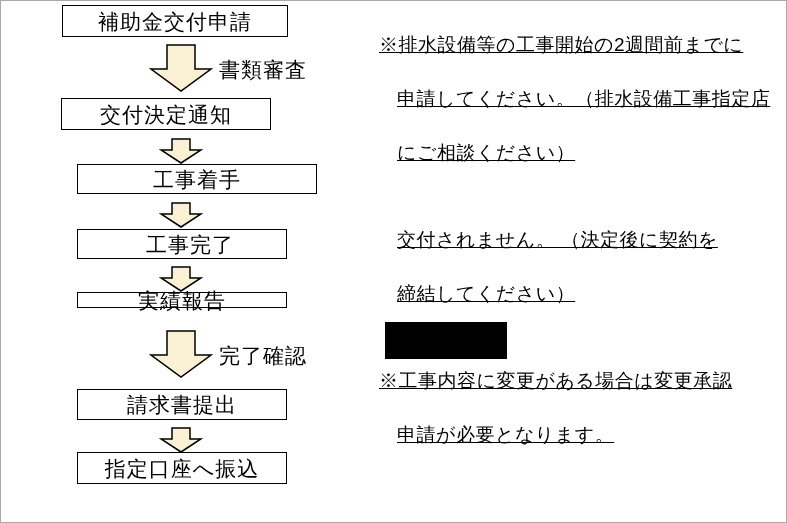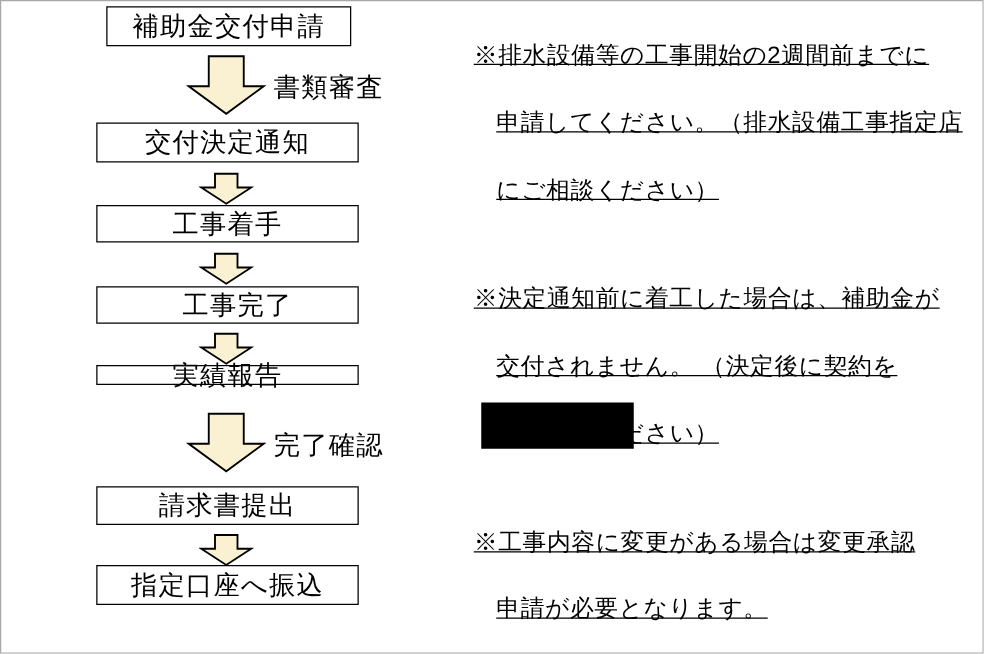--- a/index.html
+++ b/index.html
@@ -82,34 +82,34 @@
     background: #000000;
   }
 </style>
 </head>
 <body>
 
 <div id="page">
 
   <div id="flow">
 
-    <div class="node" style="left:84px; top:4px; width:196px; height:32px;">補助金交付申請</div>
+    <div class="node" style="left:61px; top:4px; width:226px; height:32px;">補助金交付申請</div>
 
     <svg class="arrow" style="left:148px; top:42px;" width="64" height="50" viewBox="0 0 64 50">
       <polygon points="18,2 46,2 46,26 62,26 32,48 2,26 18,26" fill="#faf0d2" stroke="#000000" stroke-width="1.5"></polygon>
     </svg>
     <div class="side-label" style="left:218px; top:55px;font-family:Liberation Serif, serif;">書類審査</div>
 
-    <div class="node" style="left:76px; top:97px; width:210px; height:32px;">交付決定通知</div>
+    <div class="node" style="left:60px; top:97px; width:210px; height:32px;">交付決定通知</div>
 
     <svg class="arrow" style="left:158px; top:136px;" width="44" height="28" viewBox="0 0 44 28">
       <polygon points="13,2 31,2 31,13 42,13 22,26 2,13 13,13" fill="#faf0d2" stroke="#000000" stroke-width="1.5"></polygon>
     </svg>
 
-    <div class="node" style="left:76px; top:163px; width:210px; height:30px;">工事着手</div>
+    <div class="node" style="left:76px; top:163px; width:240px; height:30px;">工事着手</div>
 
     <svg class="arrow" style="left:158px; top:200px;" width="44" height="28" viewBox="0 0 44 28">
       <polygon points="13,2 31,2 31,13 42,13 22,26 2,13 13,13" fill="#faf0d2" stroke="#000000" stroke-width="1.5"></polygon>
     </svg>
 
     <div class="node" style="left:76px; top:228px; width:210px; height:30px;padding-left:16px;">工事完了</div>
 
     <svg class="arrow" style="left:158px; top:264px;" width="44" height="28" viewBox="0 0 44 28">
       <polygon points="13,2 31,2 31,13 42,13 22,26 2,13 13,13" fill="#faf0d2" stroke="#000000" stroke-width="1.5"></polygon>
     </svg>
@@ -132,21 +132,20 @@
 
   <div id="notes">
 
     <p class="note">
       <span class="ind">※排水設備等の工事開始の2週間前までに</span>
       <span class="ind" style="padding-left:18px;">申請してください。（排水設備工事指定店</span>
       <span class="ind" style="padding-left:18px;">にご相談ください）</span>
     </p>
 
     <p class="note">
-      <span class="ind">※決定通知前に着工した場合は、補助金が</span>
       <span class="ind" style="padding-left:18px;">交付されません。 （決定後に契約を</span>
       <span class="ind" style="padding-left:18px;">締結してください）</span>
     </p>
 
     <p class="note">
       <span class="ind">※工事内容に変更がある場合は変更承認</span>
       <span class="ind" style="padding-left:18px;">申請が必要となります。</span>
       
       
     </p>

